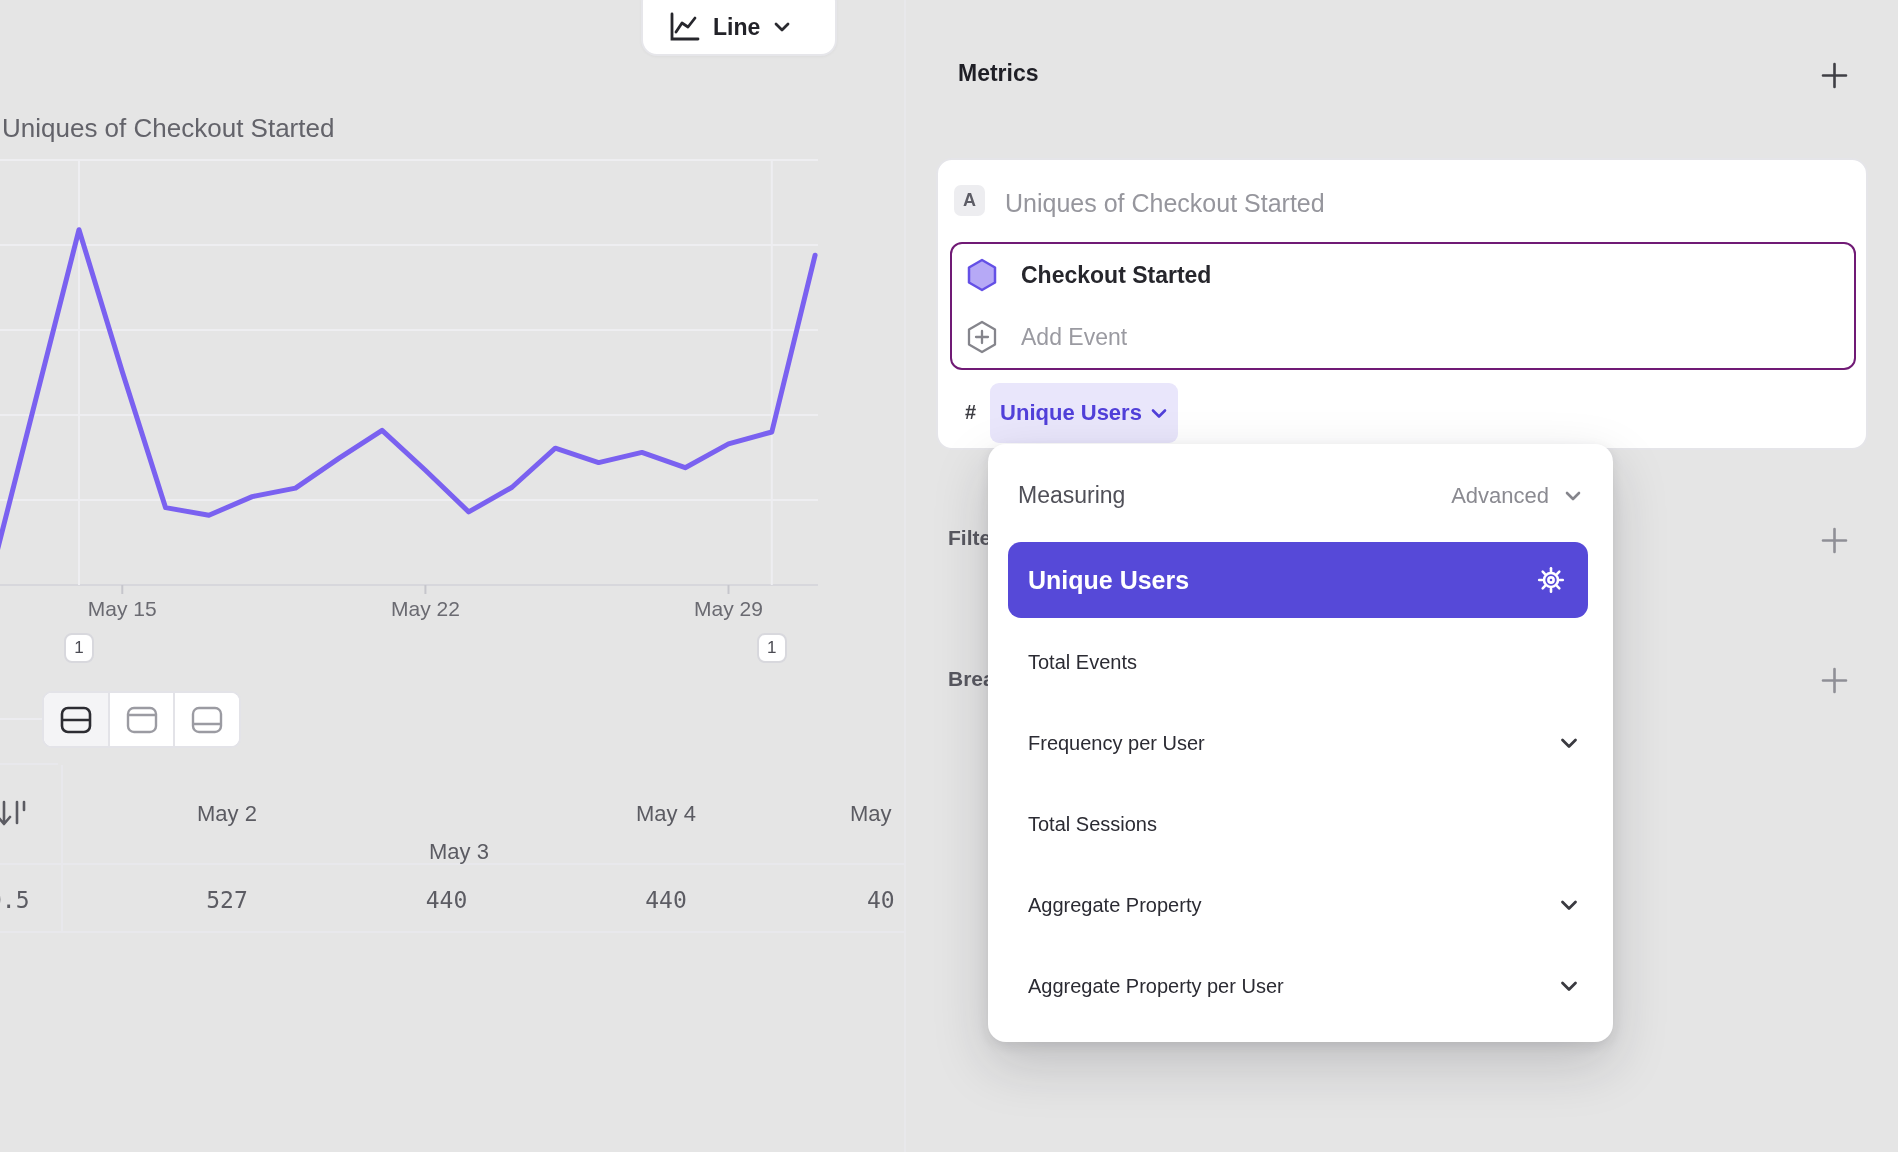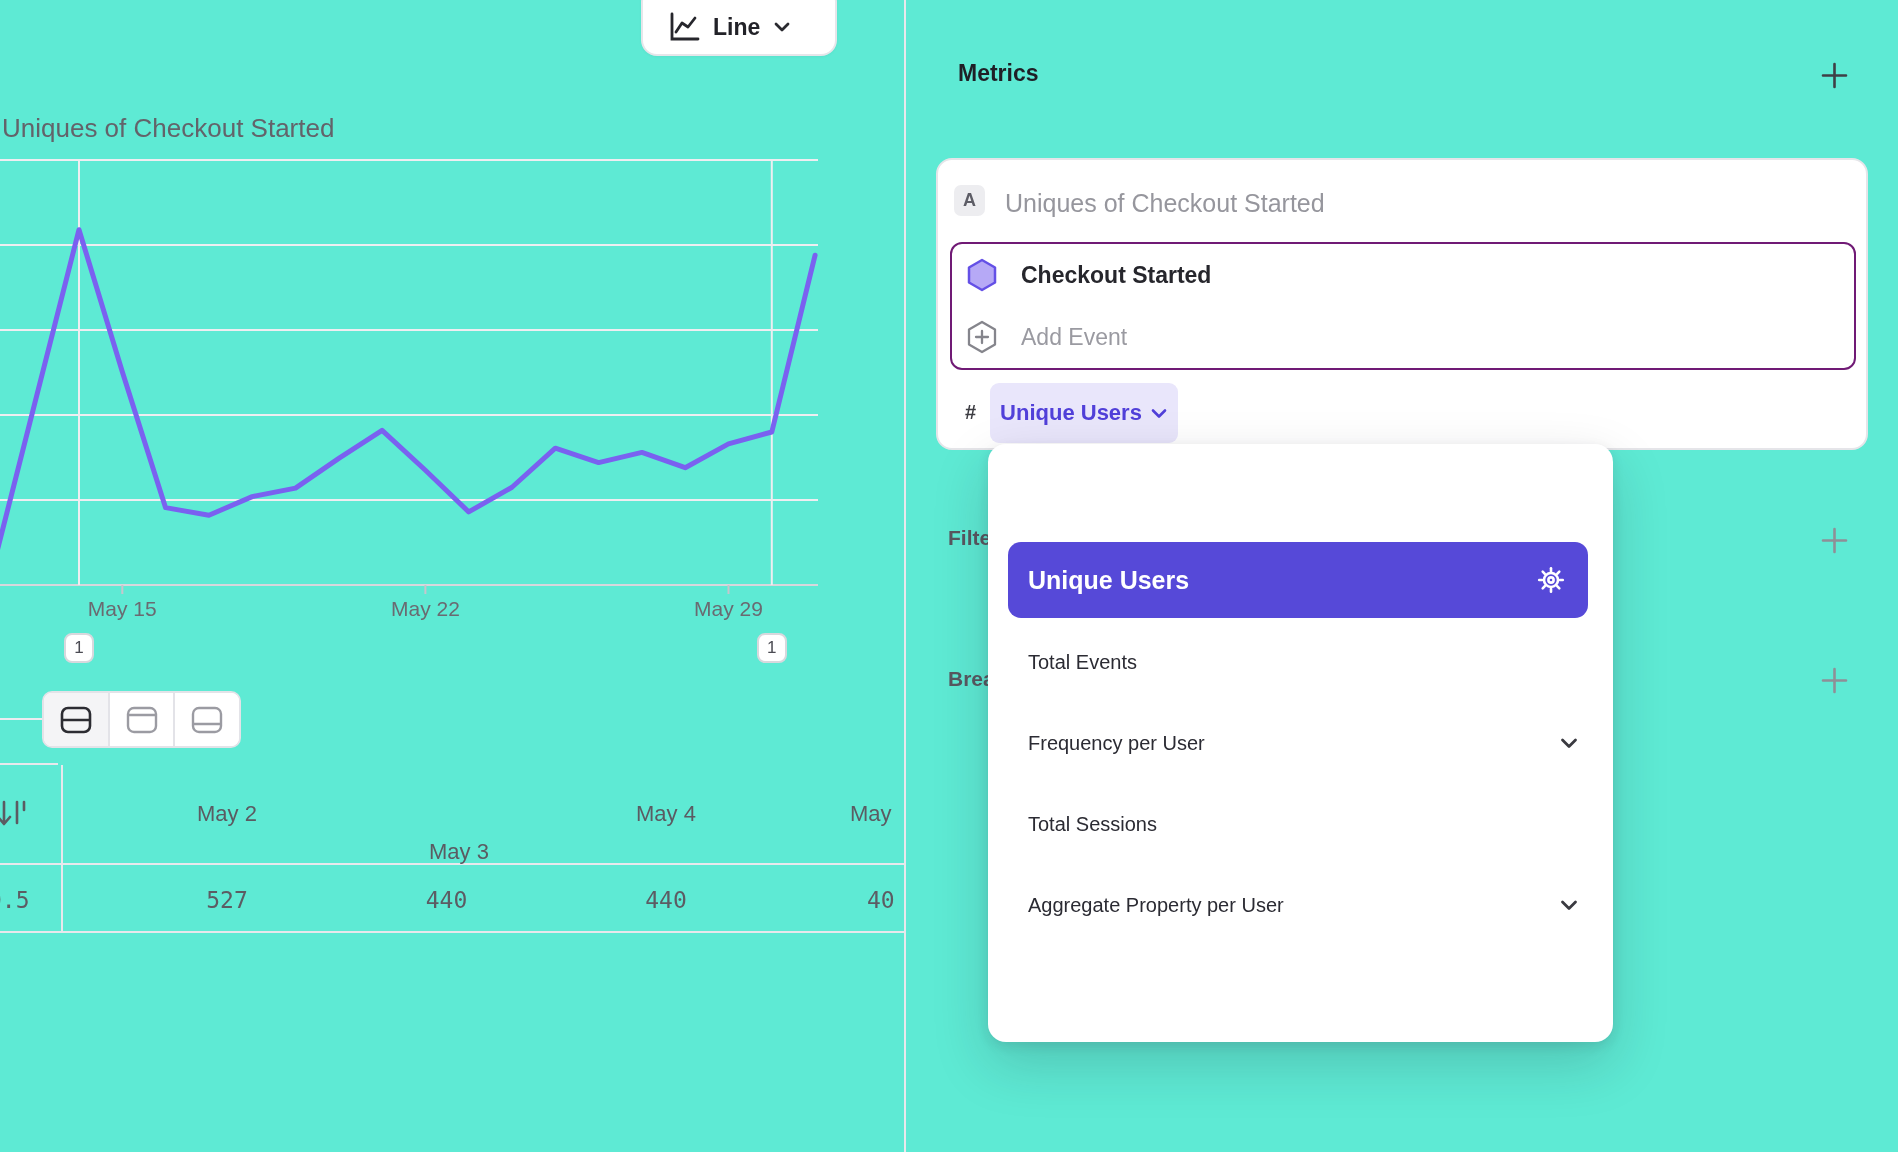--- a/index.html
+++ b/index.html
@@ -1,16 +1,16 @@
 <!DOCTYPE html>
 <html><head>
 <meta charset="utf-8">
 <style>
   html,body{margin:0;padding:0;background:#fff;}
-  .app{position:relative;width:1898px;height:1152px;background:#5eead4;overflow:hidden;
+  .app{position:relative;width:1898px;height:1152px;background:#e5e5e5;overflow:hidden;
        font-family:"Liberation Sans",sans-serif;color:#26262c;}
   .abs{position:absolute;}
 
   
   .chart-type-btn{left:641px;top:-14px;width:196px;height:70px;background:#fff;
     border:2px solid #e6e6ea;border-radius:16px;display:flex;align-items:center;
     padding-left:24px;box-sizing:border-box;gap:12px;box-shadow:0 1px 3px rgba(0,0,0,.04);cursor:pointer;}
   .chart-type-btn span{font-size:23px;font-weight:700;color:#222228;padding-top:12px;}
   .chart-type-btn svg{margin-top:12px;}
   .chart-title{left:2px;top:113px;font-size:26px;font-weight:500;color:#63636a;}
@@ -212,20 +212,29 @@
   </button>
 
   <div class="section-heading" style="left:948px;top:667px;">Breakdowns</div>
   <button class="icon-btn" style="left:1810px;top:656px;">
     <svg width="27" height="27" viewBox="0 0 27 27" fill="none">
       <path d="M13.5 2 L13.5 25 M2 13.5 L25 13.5" stroke="#8f8f96" stroke-width="2.6" stroke-linecap="round"></path>
     </svg>
   </button>
 
   <div class="abs dropdown">
+    <div class="dd-head">
+      <span class="measuring">Measuring</span>
+      <span class="dd-mode">
+        <span>Advanced</span>
+        <svg width="20" height="14" viewBox="0 0 20 14" fill="none">
+          <path d="M4 4 L10 10 L16 4" stroke="#85858c" stroke-width="2.6" stroke-linecap="round" stroke-linejoin="round"></path>
+        </svg>
+      </span>
+    </div>
 
     <div class="dd-selected">
       <span>Unique Users</span>
       <svg width="30" height="30" viewBox="0 0 30 30" fill="none">
         <g stroke="#ffffff" stroke-width="2.6" stroke-linecap="round">
           <circle cx="15" cy="15" r="7"></circle>
           <circle cx="15" cy="15" r="2.6"></circle>
           <path d="M15 3.2 L15 6.2"></path>
             <path d="M15 23.8 L15 26.8"></path>
           <path d="M3.2 15 L6.2 15"></path>
@@ -245,20 +254,26 @@
         <div class="dd-option">
           <span>Frequency per User</span>
           <svg width="22" height="15" viewBox="0 0 22 15">
             <path d="M4.5 4 L11 10.5 L17.5 4" fill="none" stroke="#3a3a40" stroke-width="2.8" stroke-linecap="round" stroke-linejoin="round"></path>
           </svg>
         </div>
         <div class="dd-option">
           <span>Total Sessions</span>
         </div>
         <div class="dd-option">
+          <span>Aggregate Property</span>
+          <svg width="22" height="15" viewBox="0 0 22 15">
+            <path d="M4.5 4 L11 10.5 L17.5 4" fill="none" stroke="#3a3a40" stroke-width="2.8" stroke-linecap="round" stroke-linejoin="round"></path>
+          </svg>
+        </div>
+        <div class="dd-option">
           <span>Aggregate Property per User</span>
           <svg width="22" height="15" viewBox="0 0 22 15">
             <path d="M4.5 4 L11 10.5 L17.5 4" fill="none" stroke="#3a3a40" stroke-width="2.8" stroke-linecap="round" stroke-linejoin="round"></path>
           </svg>
         </div>
       </div>
   </div>
 
 </div>
 

